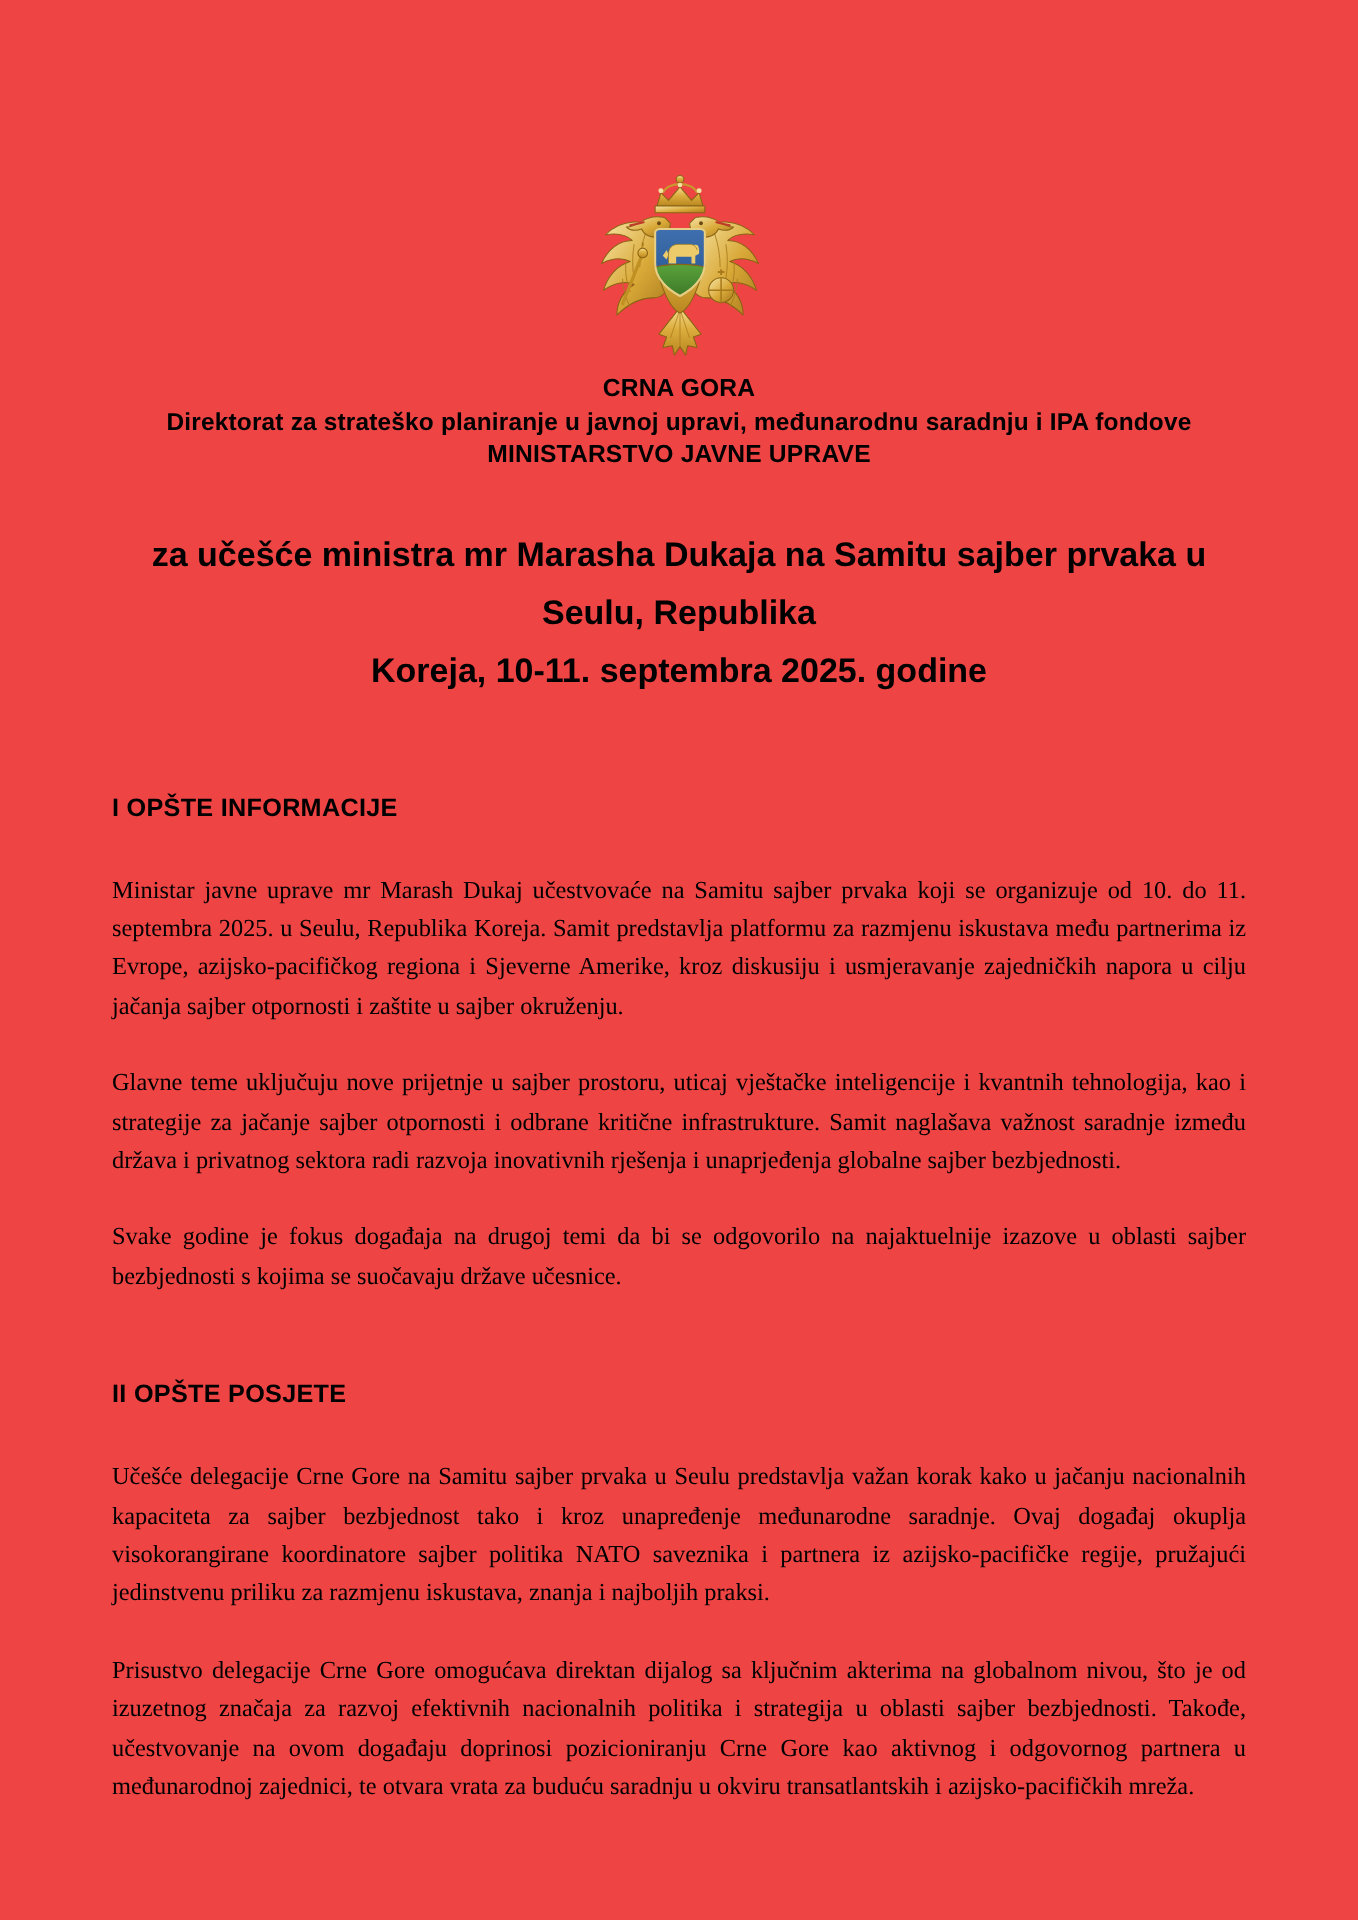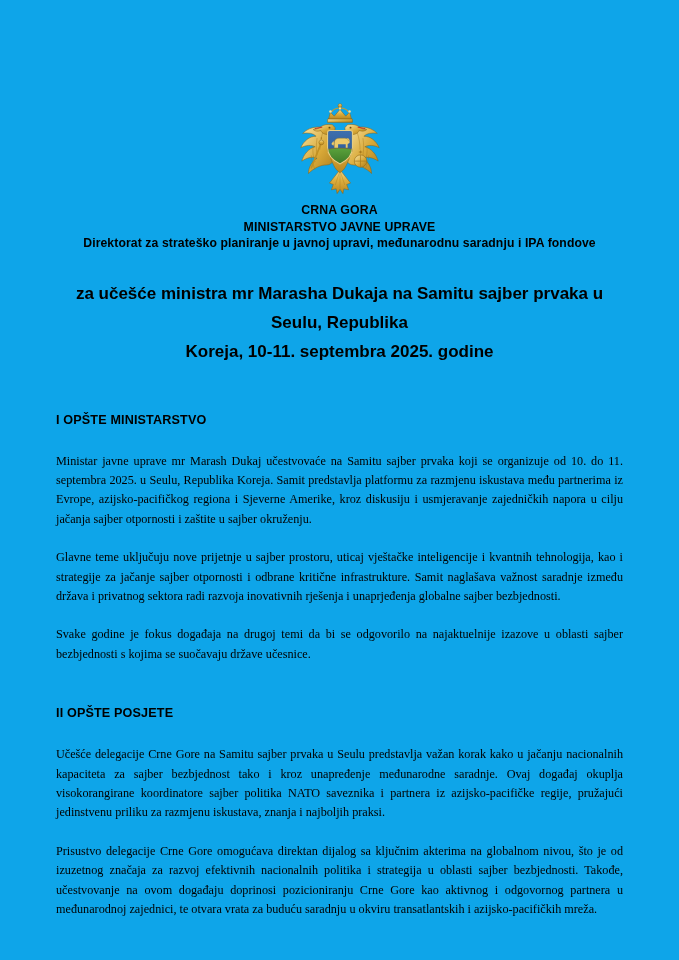--- a/index.html
+++ b/index.html
@@ -11,23 +11,23 @@
     width: 679px;
     height: 960px;
     font-family: "Liberation Sans", sans-serif;
     color: #000000;
     -webkit-font-smoothing: antialiased;
   }
   .page {
     position: relative;
     width: 679px;
     height: 960px;
-    background: #0ea5e9;
+    background: #ef4444;
     box-sizing: border-box;
-    padding: 16px 56px;
+    padding: 0 56px;
   }
 
   
   .emblem-wrap {
     padding-top: 82px;
     display: flex;
     justify-content: center;
     align-items: flex-start;
   }
   .emblem {
@@ -171,32 +171,32 @@
           <circle cx="116" cy="88" r="3.6"></circle>
           <path d="M86 90 L82 96 L86 100 L88 95 Z"></path>
         </g>
         <path d="M88 104 L88 94 C88 88 92 84 98 84 L110 84 C114 84 117 86 118 90" fill="none" stroke="#9a7820" stroke-width="0.8"></path>
       </g>
     </svg>
   </div>
 
   <div class="header-block">
     <div class="hdr-line">CRNA GORA</div>
+    <div class="hdr-line wide">Direktorat za strateško planiranje u javnoj upravi, međunarodnu saradnju i IPA fondove</div>
     <div class="hdr-line">MINISTARSTVO JAVNE UPRAVE</div>
-    <div class="hdr-line wide">Direktorat za strateško planiranje u javnoj upravi, međunarodnu saradnju i IPA fondove</div>
   </div>
 
 
   <div class="doc-title">
     <span class="t-line">za učešće ministra mr Marasha Dukaja na Samitu sajber prvaka u Seulu, Republika</span>
     <span class="t-line">Koreja, 10-11. septembra 2025. godine</span>
   </div>
 
   <div class="section" id="section-1">
-    <div class="section-heading">I OPŠTE MINISTARSTVO</div>
+    <div class="section-heading">I OPŠTE INFORMACIJE</div>
     <p class="para">Ministar javne uprave mr Marash Dukaj učestvovaće na Samitu sajber prvaka koji se organizuje od 10. do 11. septembra 2025. u Seulu, Republika Koreja. Samit predstavlja platformu za razmjenu iskustava među partnerima iz Evrope, azijsko-pacifičkog regiona i Sjeverne Amerike, kroz diskusiju i usmjeravanje zajedničkih napora u cilju jačanja sajber otpornosti i zaštite u sajber okruženju.</p>
     <p class="para">Glavne teme uključuju nove prijetnje u sajber prostoru, uticaj vještačke inteligencije i kvantnih tehnologija, kao i strategije za jačanje sajber otpornosti i odbrane kritične infrastrukture. Samit naglašava važnost saradnje između država i privatnog sektora radi razvoja inovativnih rješenja i unaprjeđenja globalne sajber bezbjednosti.</p>
     <p class="para">Svake godine je fokus događaja na drugoj temi da bi se odgovorilo na najaktuelnije izazove u oblasti sajber bezbjednosti s kojima se suočavaju države učesnice.</p>
   </div>
 
   <div class="section" id="section-2">
     <div class="section-heading">II OPŠTE POSJETE</div>
     <p class="para">Učešće delegacije Crne Gore na Samitu sajber prvaka u Seulu predstavlja važan korak kako u jačanju nacionalnih kapaciteta za sajber bezbjednost tako i kroz unapređenje međunarodne saradnje. Ovaj događaj okuplja visokorangirane koordinatore sajber politika NATO saveznika i partnera iz azijsko-pacifičke regije, pružajući jedinstvenu priliku za razmjenu iskustava, znanja i najboljih praksi.</p>
     <p class="para">Prisustvo delegacije Crne Gore omogućava direktan dijalog sa ključnim akterima na globalnom nivou, što je od izuzetnog značaja za razvoj efektivnih nacionalnih politika i strategija u oblasti sajber bezbjednosti. Takođe, učestvovanje na ovom događaju doprinosi pozicioniranju Crne Gore kao aktivnog i odgovornog partnera u međunarodnoj zajednici, te otvara vrata za buduću saradnju u okviru transatlantskih i azijsko-pacifičkih mreža.</p>
   </div>

